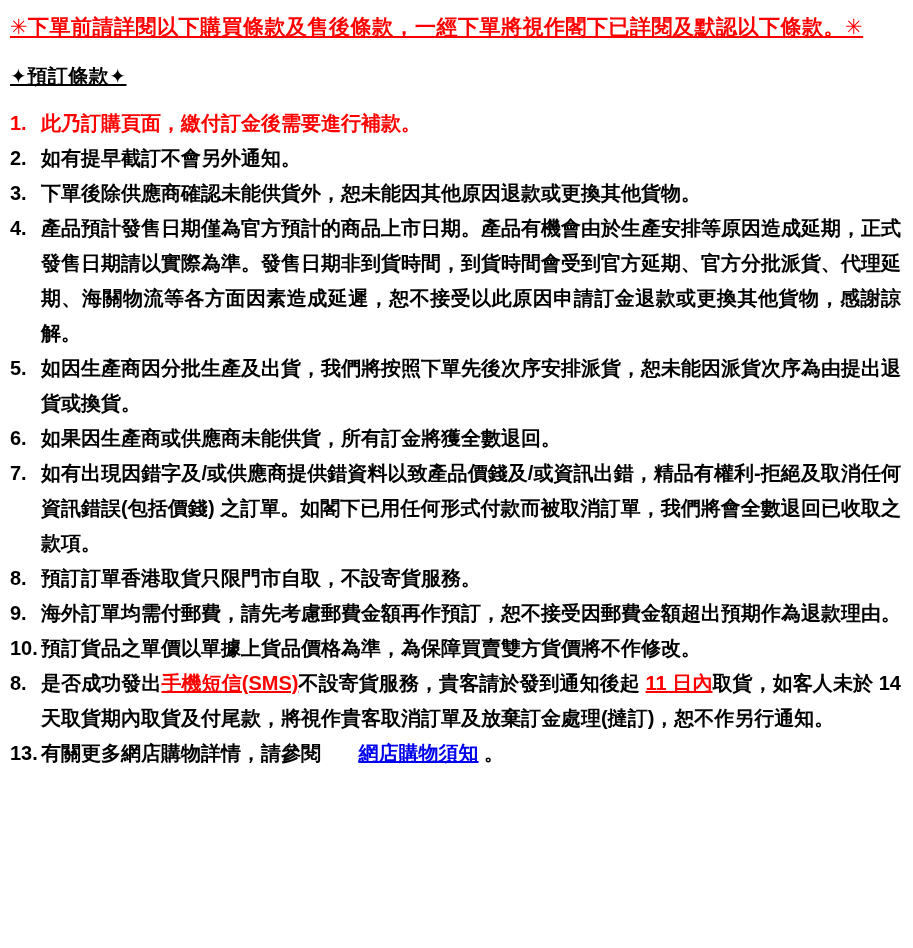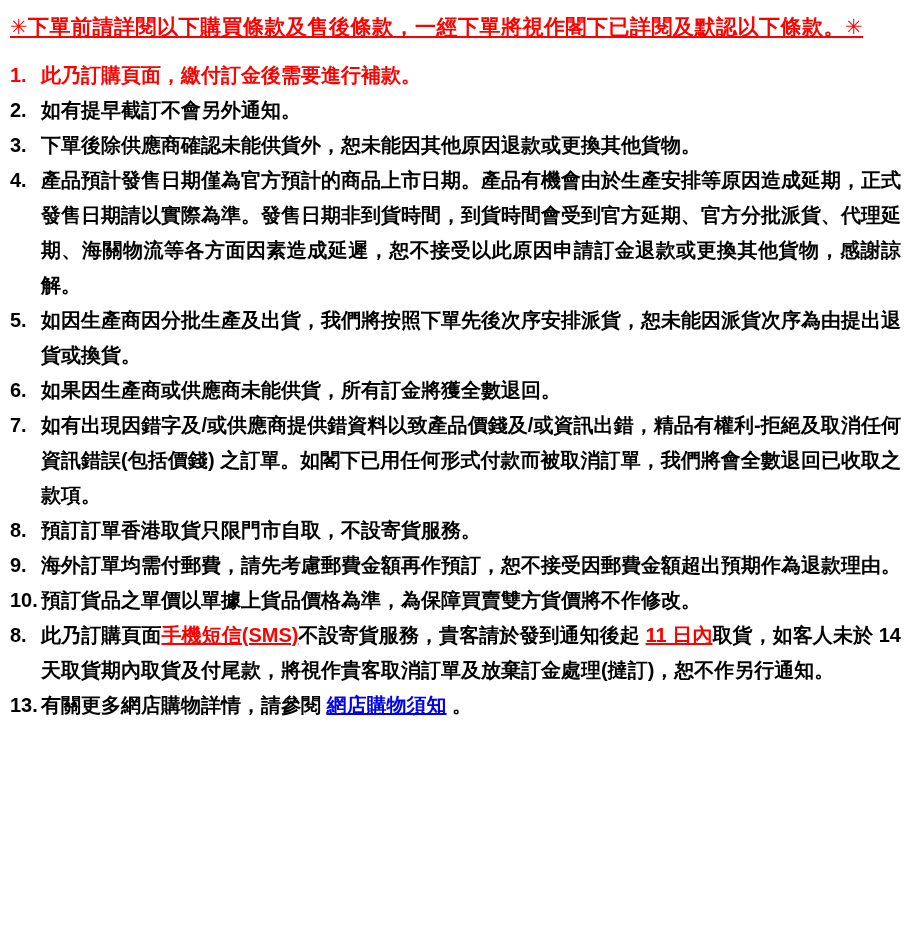--- a/index.html
+++ b/index.html
@@ -60,27 +60,31 @@
     color: #ff0000;
   }
   .seg-red-underline {
     color: #ff0000;
     text-decoration: underline;
   }
   .seg-link {
     color: #0000ee;
     text-decoration: underline;
     cursor: pointer;
+    margin-left: 32px;
   }
 </style>
 </head>
 <body>
 
 <div class="page">
   <div class="warning-header">✳下單前請詳閱以下購買條款及售後條款，一經下單將視作閣下已詳閱及默認以下條款。✳</div>
+  <div>
+    <div class="section-title">✦預訂條款✦</div>
+  </div>
   <ol class="terms-list" id="terms-list">
       <li class="term style-red">
         <span class="num">1.</span>
         <span class="text"><span>此乃訂購頁面，繳付訂金後需要進行補款。</span></span>
       </li>
       <li class="term style-normal">
         <span class="num">2.</span>
         <span class="text"><span>如有提早截訂不會另外通知。</span></span>
       </li>
       <li class="term style-normal">
@@ -110,20 +114,20 @@
       <li class="term style-normal">
         <span class="num">9.</span>
         <span class="text"><span>海外訂單均需付郵費，請先考慮郵費金額再作預訂，恕不接受因郵費金額超出預期作為退款理由。</span></span>
       </li>
       <li class="term style-normal">
         <span class="num">10.</span>
         <span class="text"><span>預訂貨品之單價以單據上貨品價格為準，為保障買賣雙方貨價將不作修改。</span></span>
       </li>
       <li class="term style-normal">
         <span class="num">8.</span>
-        <span class="text"><span>此乃訂購頁面</span><span class="seg-red-underline">手機短信(SMS)</span><span>不設寄貨服務，貴客請於發到通知後起 </span><span class="seg-red-underline">11 日內</span><span>取貨，如客人未於 14 天取貨期內取貨及付尾款，將視作貴客取消訂單及放棄訂金處理(撻訂)，恕不作另行通知。</span></span>
+        <span class="text"><span>是否成功發出</span><span class="seg-red-underline">手機短信(SMS)</span><span>不設寄貨服務，貴客請於發到通知後起 </span><span class="seg-red-underline">11 日內</span><span>取貨，如客人未於 14 天取貨期內取貨及付尾款，將視作貴客取消訂單及放棄訂金處理(撻訂)，恕不作另行通知。</span></span>
       </li>
       <li class="term style-normal">
         <span class="num">13.</span>
         <span class="text"><span>有關更多網店購物詳情，請參閱 </span><a class="seg-link">網店購物須知</a><span> 。</span></span>
       </li>
     </ol>
 </div>
 
 </body></html>

